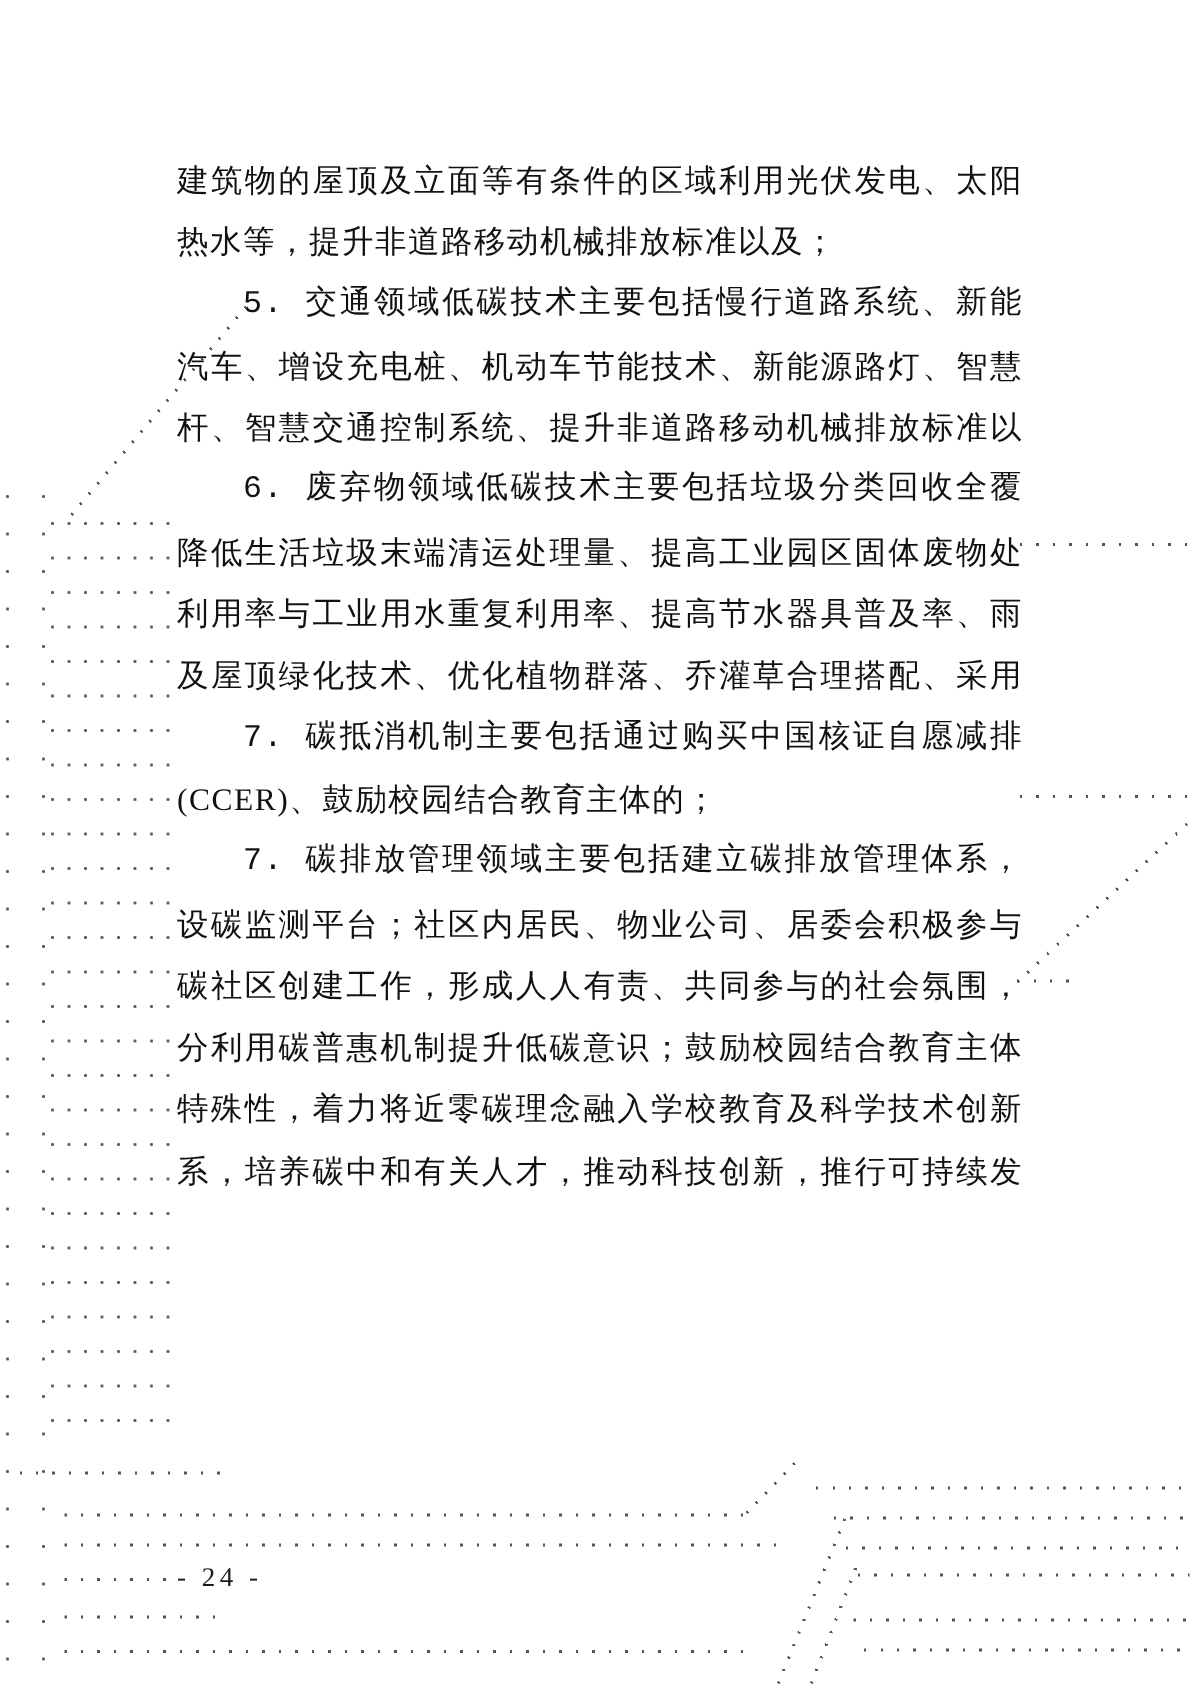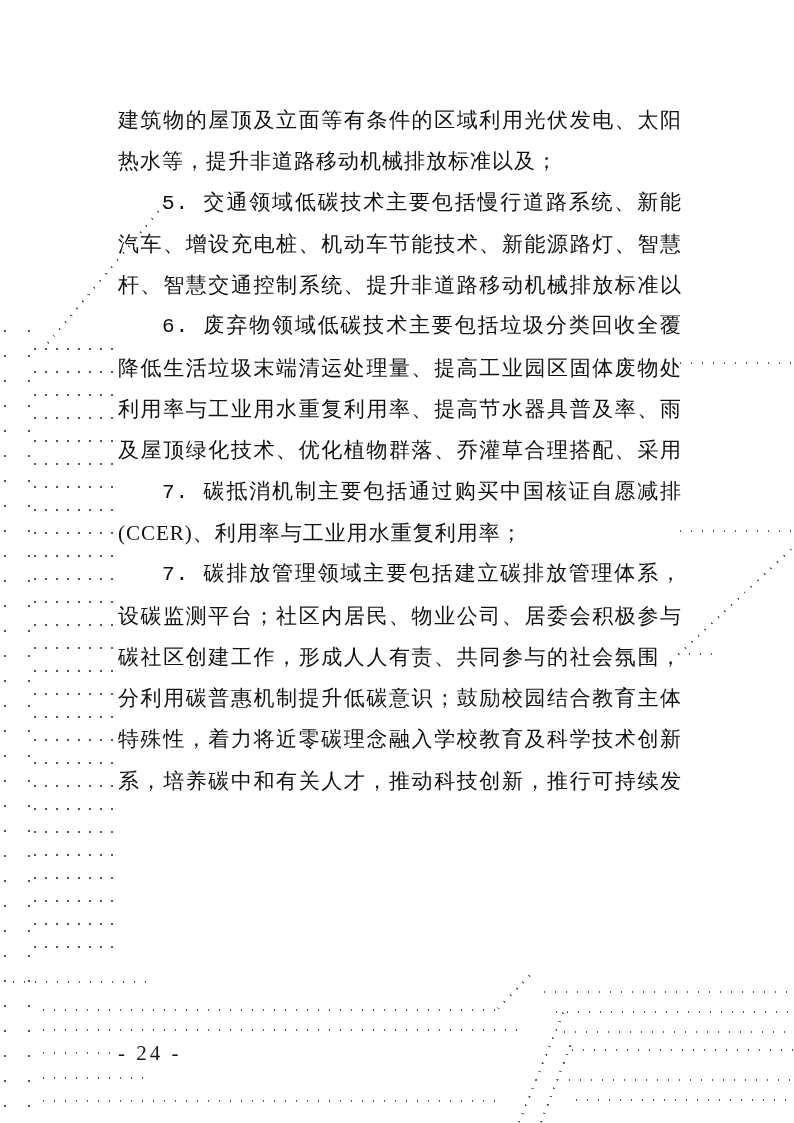--- a/index.html
+++ b/index.html
@@ -34,21 +34,21 @@
     text-justify: inter-character;
     overflow: hidden;
   }
   .line.indent { padding-left: 44px; }
   .line.fill.indent { width: 520px; font-family: Liberation Mono, monospace; }
 
   
   .page-number {
     position: absolute;
     left: 118px; top: 1041px;
-    font-size: 21px;
+    font-size: 18px;
     letter-spacing: 3px;
     color: #1a1a1a;
   }
 
   
   .nrow {
     position: absolute; height: 2px;
     background-image: repeating-linear-gradient(to right, #555 0, #555 1.4px, transparent 1.4px, transparent 11px);
   }
   .ndiag {
@@ -76,21 +76,21 @@
     <div class="line fill">建筑物的屋顶及立面等有条件的区域利用光伏发电、太阳能</div>
     <div class="line">热水等，提升非道路移动机械排放标准以及；</div>
     <div class="line fill indent">5. 交通领域低碳技术主要包括慢行道路系统、新能源</div>
     <div class="line fill">汽车、增设充电桩、机动车节能技术、新能源路灯、智慧灯</div>
     <div class="line fill">杆、智慧交通控制系统、提升非道路移动机械排放标准以及</div>
     <div class="line fill indent">6. 废弃物领域低碳技术主要包括垃圾分类回收全覆盖、</div>
     <div class="line fill">降低生活垃圾末端清运处理量、提高工业园区固体废物处置</div>
     <div class="line fill">利用率与工业用水重复利用率、提高节水器具普及率、雨水</div>
     <div class="line fill">及屋顶绿化技术、优化植物群落、乔灌草合理搭配、采用本</div>
     <div class="line fill indent">7. 碳抵消机制主要包括通过购买中国核证自愿减排量</div>
-    <div class="line">(CCER)、利用率与工业用水重复利用率；</div>
+    <div class="line">(CCER)、鼓励校园结合教育主体的；</div>
     <div class="line fill indent">7. 碳排放管理领域主要包括建立碳排放管理体系，建</div>
     <div class="line fill">设碳监测平台；社区内居民、物业公司、居委会积极参与低</div>
     <div class="line fill">碳社区创建工作，形成人人有责、共同参与的社会氛围，充</div>
     <div class="line fill">分利用碳普惠机制提升低碳意识；鼓励校园结合教育主体的</div>
     <div class="line fill">特殊性，着力将近零碳理念融入学校教育及科学技术创新体</div>
     <div class="line fill">系，培养碳中和有关人才，推动科技创新，推行可持续发展</div>
   </div>
 
   <div class="page-number">- 24 -</div>
 

